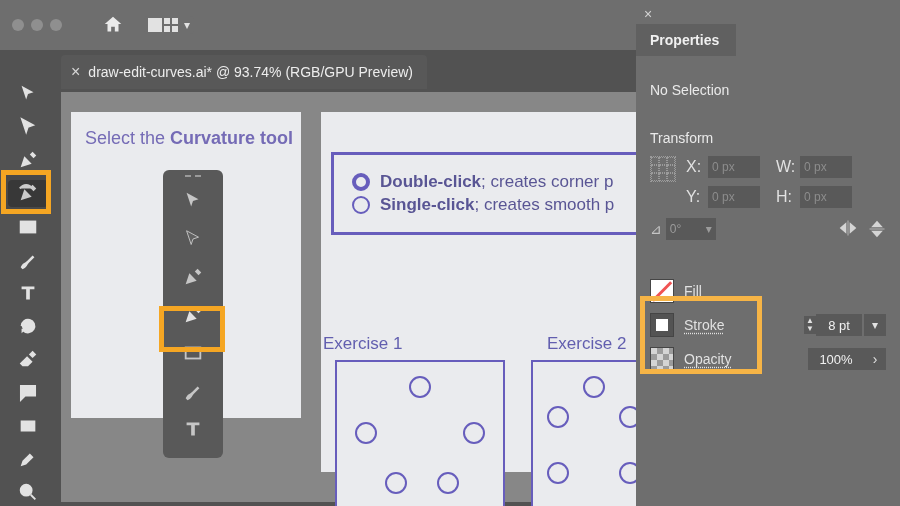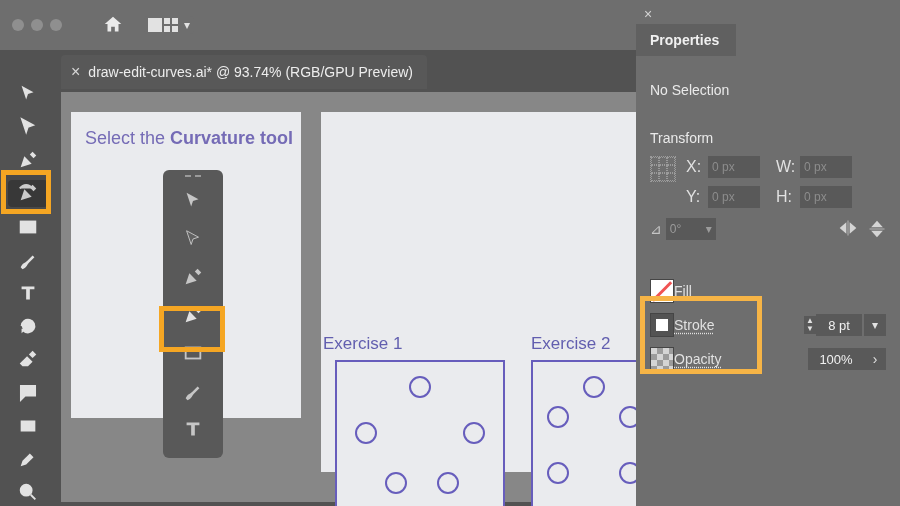--- a/index.html
+++ b/index.html
@@ -49,21 +49,21 @@
   .panel .body { position:absolute; left:0; right:0; top:56px; bottom:0; background:#535353; padding:14px 14px;}
   .panel .sect { font-size:14px; color:#e6e6e6; margin:12px 0 10px;}
   .tbox { width:52px; height:22px; background:#3a3a3a; color:#777; font-size:12px; padding-left:4px; display:flex; align-items:center;}
   .refbox { width:26px; height:26px; border:1px dotted #888; display:grid; grid-template-columns:repeat(3,1fr); grid-template-rows:repeat(3,1fr);}
   .refbox div{border:0.5px dotted #888;}
   .anglewrap { display:flex; align-items:center; gap:4px; margin-top:10px;}
   .angsel { width:50px; height:22px; background:#3a3a3a; display:flex; align-items:center; justify-content:space-between; padding:0 4px; color:#888; font-size:12px;}
   .flips { margin-left:auto; display:flex; gap:10px;}
   .appear { position:relative; margin-top:34px;}
   .appear .hbox { position:absolute; border:5px solid #f5a623; z-index:60; pointer-events:none; }
-  .arow { display:flex; align-items:center; gap:0; height:34px; font-size:14px;}
+  .arow { display:flex; align-items:center; gap:10px; height:34px; font-size:14px;}
   .sw { width:24px; height:24px; background:#fff; border:1px solid #222; position:relative;}
   .sw.none::after{content:"";position:absolute;left:-2px;top:10px;right:-2px;height:3px;background:#e33;transform:rotate(-45deg);}
   .sw.stroke{ background:#333; }
   .sw.stroke::after{content:"";position:absolute;inset:5px;background:#fff;}
   .sw.checker{ background:
     linear-gradient(45deg,#888 25%,transparent 25%,transparent 75%,#888 75%),
     linear-gradient(45deg,#888 25%,#ccc 25%,#ccc 75%,#888 75%);
     background-size:12px 12px; background-position:0 0,6px 6px;}
   .stepper { display:flex; align-items:center;}
   .stepbtns { display:flex; flex-direction:column; font-size:8px; line-height:8px; color:#ddd; background:#3a3a3a; padding:1px 2px;}
@@ -232,22 +232,32 @@
       <div class="titem">
           <svg viewBox="0 0 24 24">
             <path fill="#bbb" d="M5 5h14v3h-5v11h-4V8H5z"></path>
           </svg>
         </div>
     </div>
     <div class="tuthi" style="left:88px; top:194px; width:66px; height:46px;"></div>
   </div>
 
   <div class="card cardB">
+    <div class="instr">
+      <div class="row">
+          <div class="o solid"></div>
+          <span><b>Double-click</b><span>; creates corner p</span></span>
+        </div>
+      <div class="row">
+          <div class="o"></div>
+          <span><b>Single-click</b><span>; creates smooth p</span></span>
+        </div>
+    </div>
     <div class="exlabel" style="left:2px;text-align:right;">Exercise 1</div>
-    <div class="exlabel" style="left:210px;">Exercise 2</div>
+    <div class="exlabel" style="left:226px;">Exercise 2</div>
     <div class="exbox" style="left:14px;">
       <div class="circ" style="left:72px; top:14px;"></div>
       <div class="circ" style="left:18px; top:60px;"></div>
       <div class="circ" style="left:126px; top:60px;"></div>
       <div class="circ" style="left:48px; top:110px;"></div>
       <div class="circ" style="left:100px; top:110px;"></div>
 
     </div>
     <div class="exbox" style="left:210px; width:120px;">
       <div class="circ" style="left:50px; top:14px;"></div>

